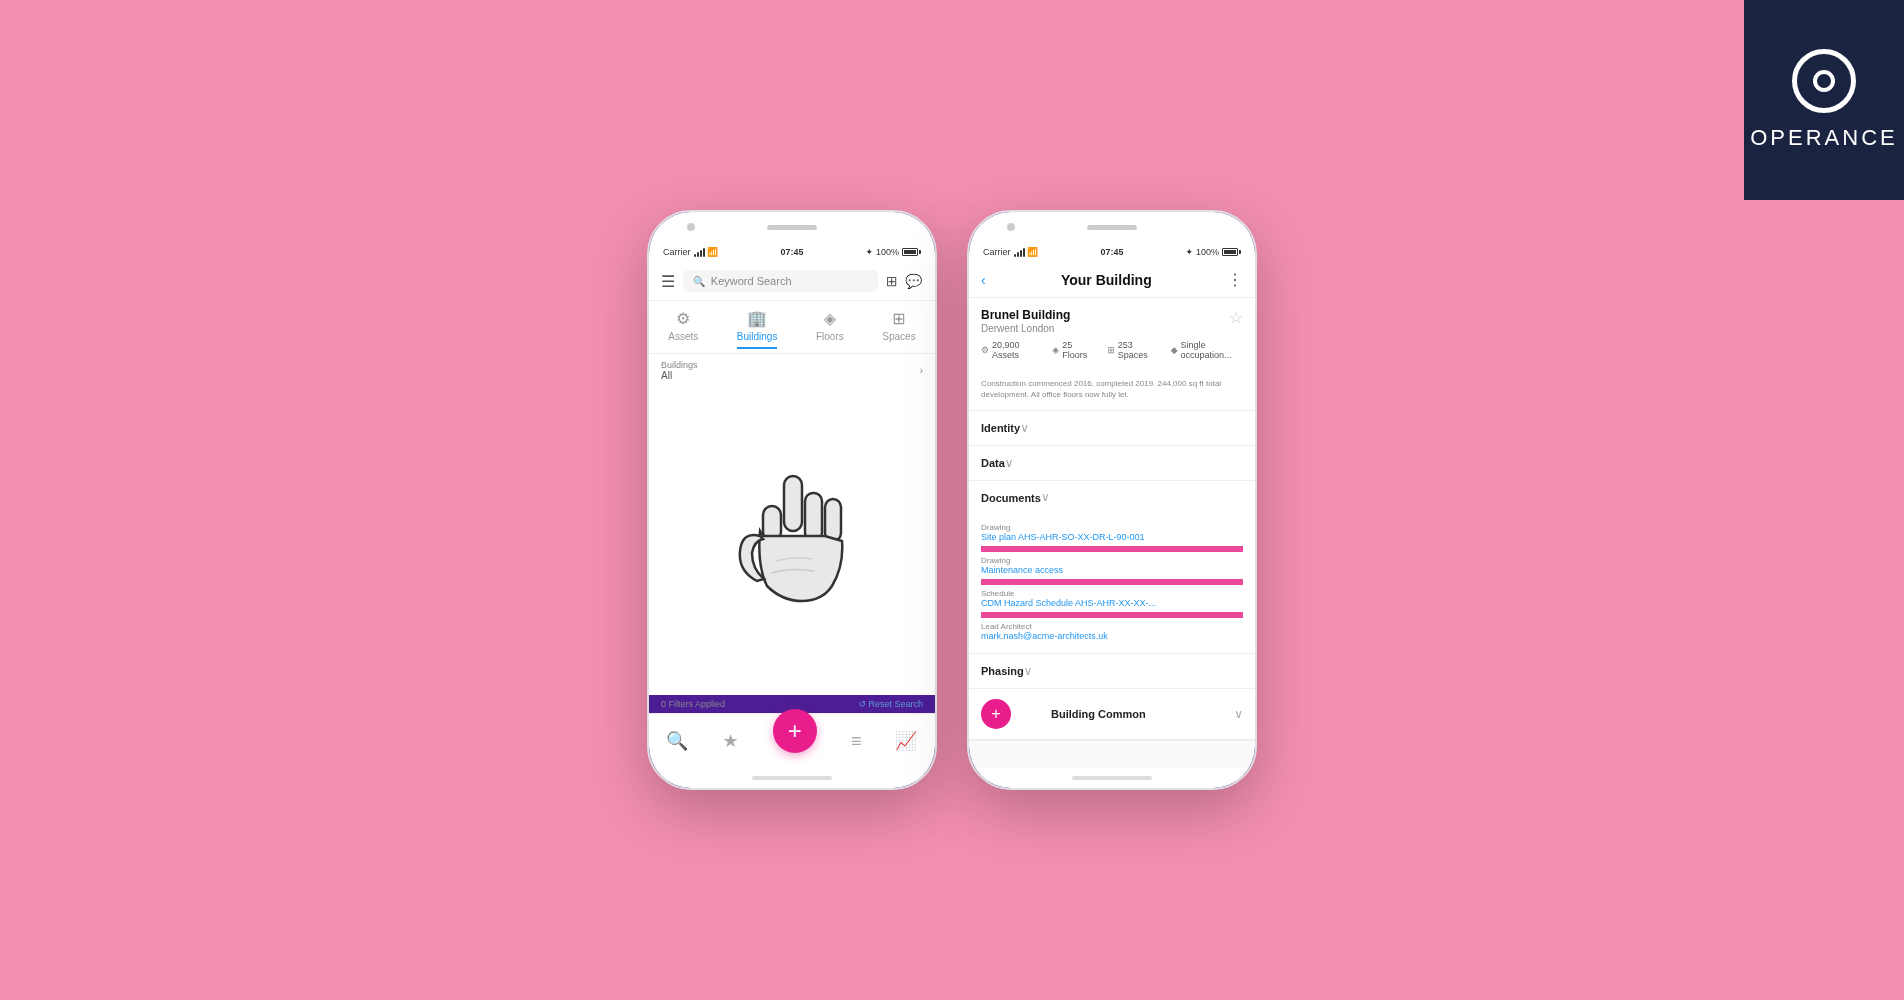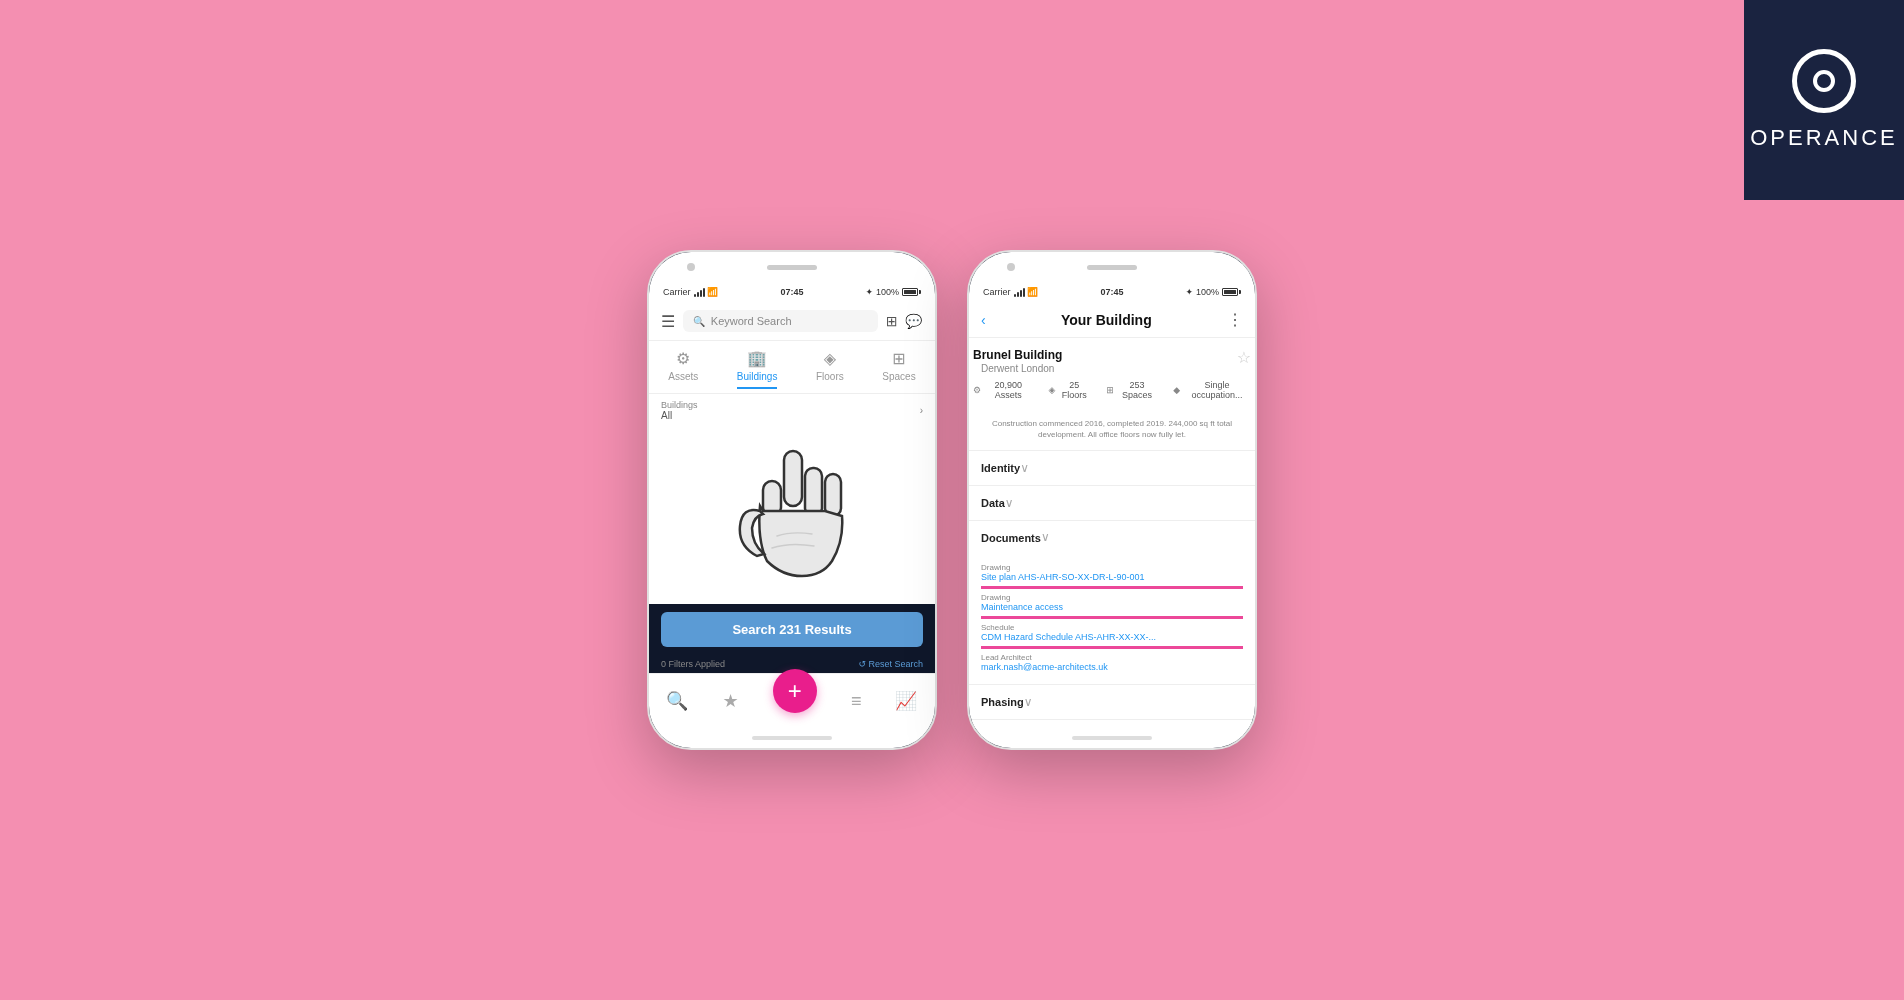--- a/index.html
+++ b/index.html
@@ -55,22 +55,22 @@
       left: 50%;
       transform: translate(-50%, -50%);
       display: flex;
       gap: 30px;
       align-items: center;
     }
 
     
     .phone {
       width: 290px;
-      height: 500px;
-      background: #0f172a;
+      height: 580px;
+      background: #4c1d95;
       border-radius: 44px;
       box-shadow: 0 20px 60px rgba(0,0,0,0.25);
       position: relative;
       display: flex;
       flex-direction: column;
       overflow: hidden;
       border: 2px solid #e0e0e0;
     }
 
     
@@ -297,24 +297,23 @@
       border-bottom: 1px solid #eee;
       flex-shrink: 0;
     }
     .back-btn { color: #2196f3; font-size: 14px; cursor: pointer; }
     .building-title { font-size: 14px; font-weight: 700; color: #111; }
     .more-btn { color: #555; font-size: 16px; cursor: pointer; }
 
     
     .building-card {
       background: white;
-      padding: 10px 4px;
+      padding: 10px 12px;
       border-bottom: 1px solid #eee;
       flex-shrink: 0;
-      text-align: center;
     }
     .building-name-row {
       display: flex;
       justify-content: space-between;
       align-items: flex-start;
     }
     .building-name { font-size: 12px; font-weight: 700; color: #111; }
     .building-org { font-size: 10px; color: #888; margin-top: 1px; }
     .star-btn { color: #ccc; font-size: 16px; }
 
@@ -358,21 +357,21 @@
     .section-label { font-size: 11px; font-weight: 600; color: #222; }
     .section-chevron { color: #aaa; font-size: 12px; }
     .section-chevron.open { transform: rotate(180deg); }
 
     
     .documents-content {
       padding: 4px 12px 8px;
     }
     .doc-item {
       padding: 4px 0;
-      border-bottom: 3px solid #ec4899;
+      border-bottom: 6px solid #ec4899;
     }
     .doc-item:last-child { border-bottom: none; }
     .doc-type { font-size: 8px; color: #888; }
     .doc-link { font-size: 9px; color: #2196f3; cursor: pointer; }
 
     
     .building-common-header {
       display: flex;
       justify-content: space-between;
       align-items: center;
@@ -533,21 +532,20 @@
 
           <path d="M28 60 Q25 95 35 115 Q50 130 70 130 Q90 130 100 115 Q112 95 110 70 L93 65 L73 65 L52 65 L31 65 Z" fill="#e8e8e8" stroke="#333" stroke-width="2.5"></path>
 
           <path d="M28 65 Q10 60 8 80 Q6 100 25 110 L32 108 Q20 98 20 82 Q22 70 31 68 Z" fill="#e8e8e8" stroke="#333" stroke-width="2.5"></path>
 
           <path d="M45 90 Q60 85 80 88" stroke="#ccc" stroke-width="1.5" stroke-linecap="round"></path>
           <path d="M40 102 Q58 96 82 100" stroke="#ccc" stroke-width="1.5" stroke-linecap="round"></path>
         </svg>
       </div>
 
-      <button class="search-results-btn">Search 231 Results</button>
 
       <div class="filters-row">
         <span>0 Filters Applied</span>
         <span class="reset-filters">↺ Reset Search</span>
       </div>
 
       <div class="bottom-nav">
         <div class="bottom-nav-btn active">🔍</div>
         <div class="bottom-nav-btn">★</div>
         <div class="fab-btn">+</div>

